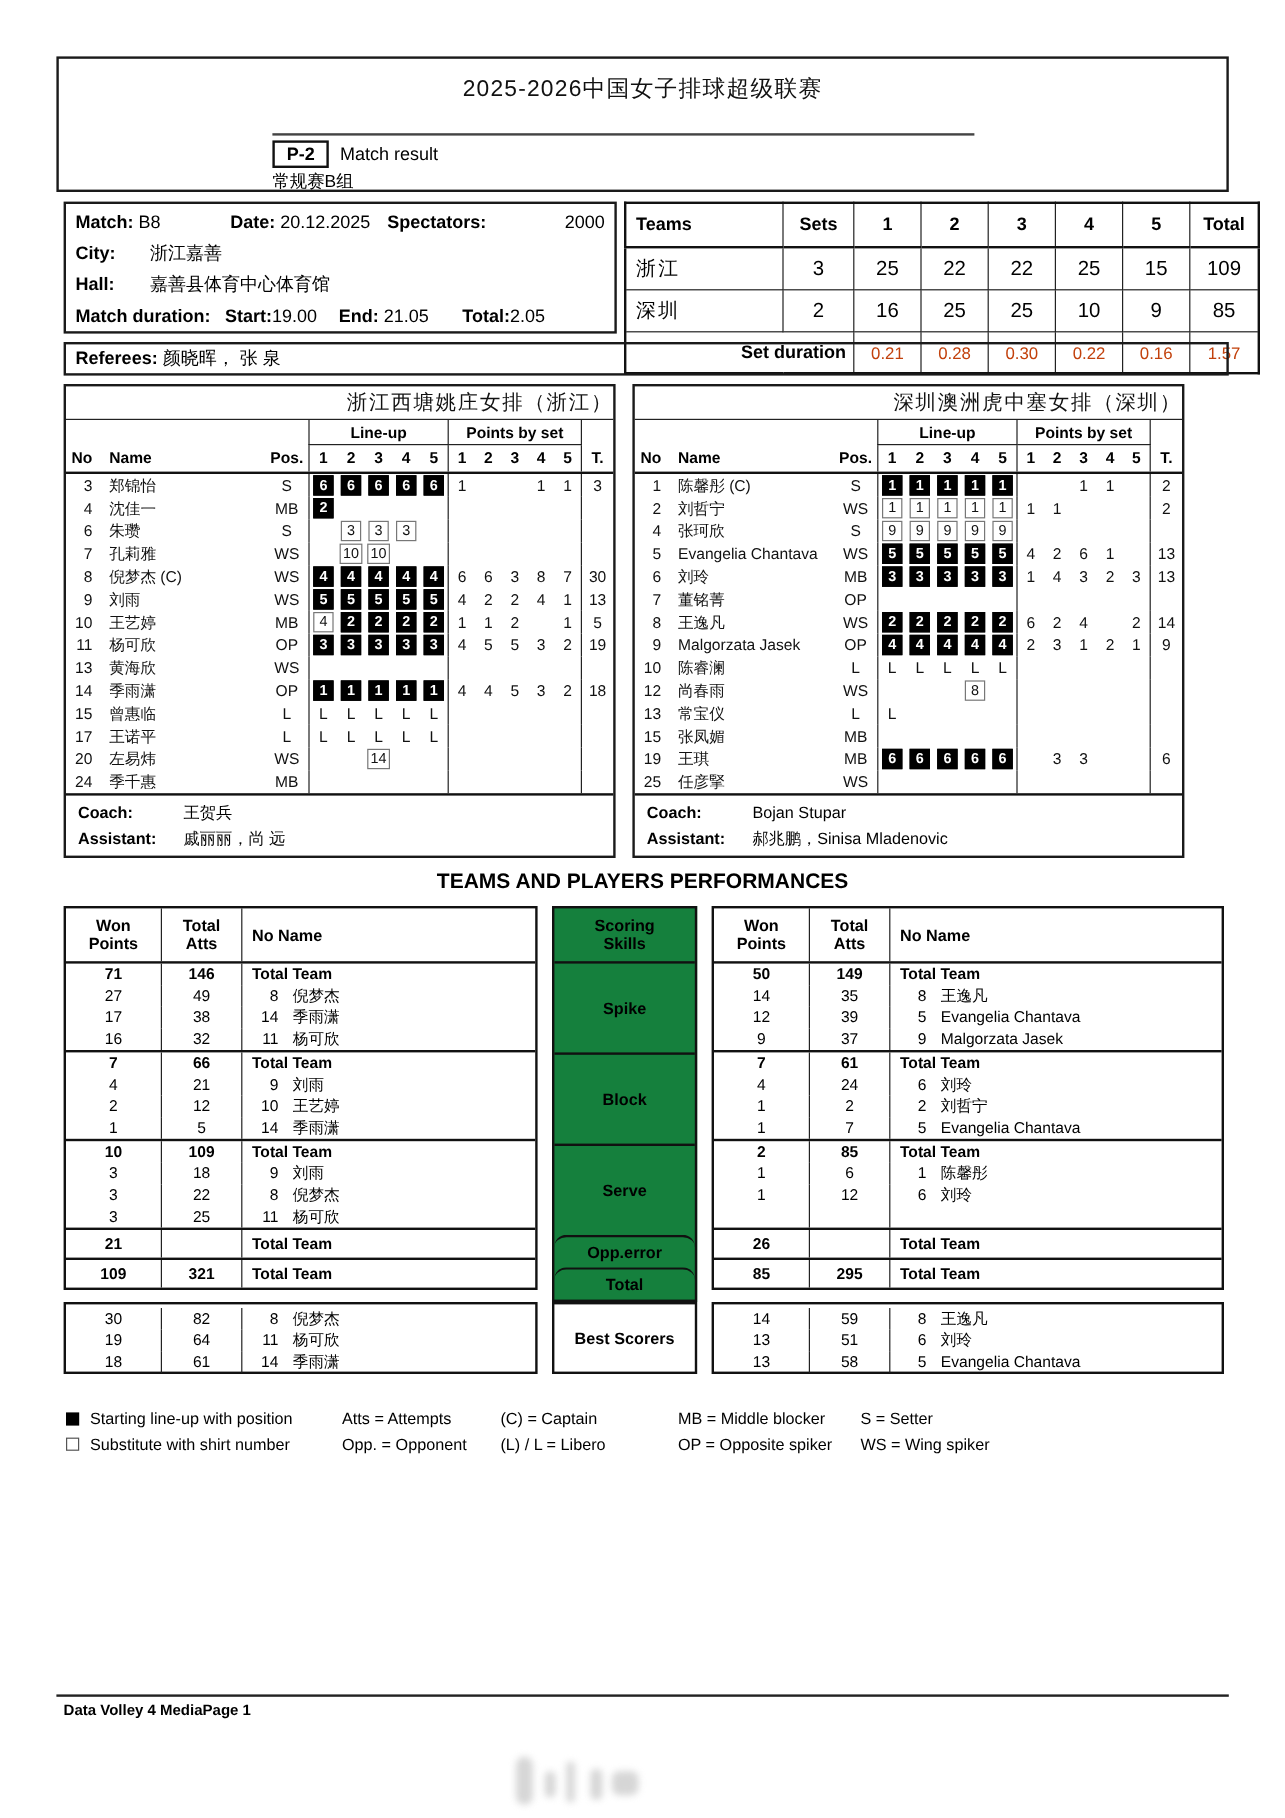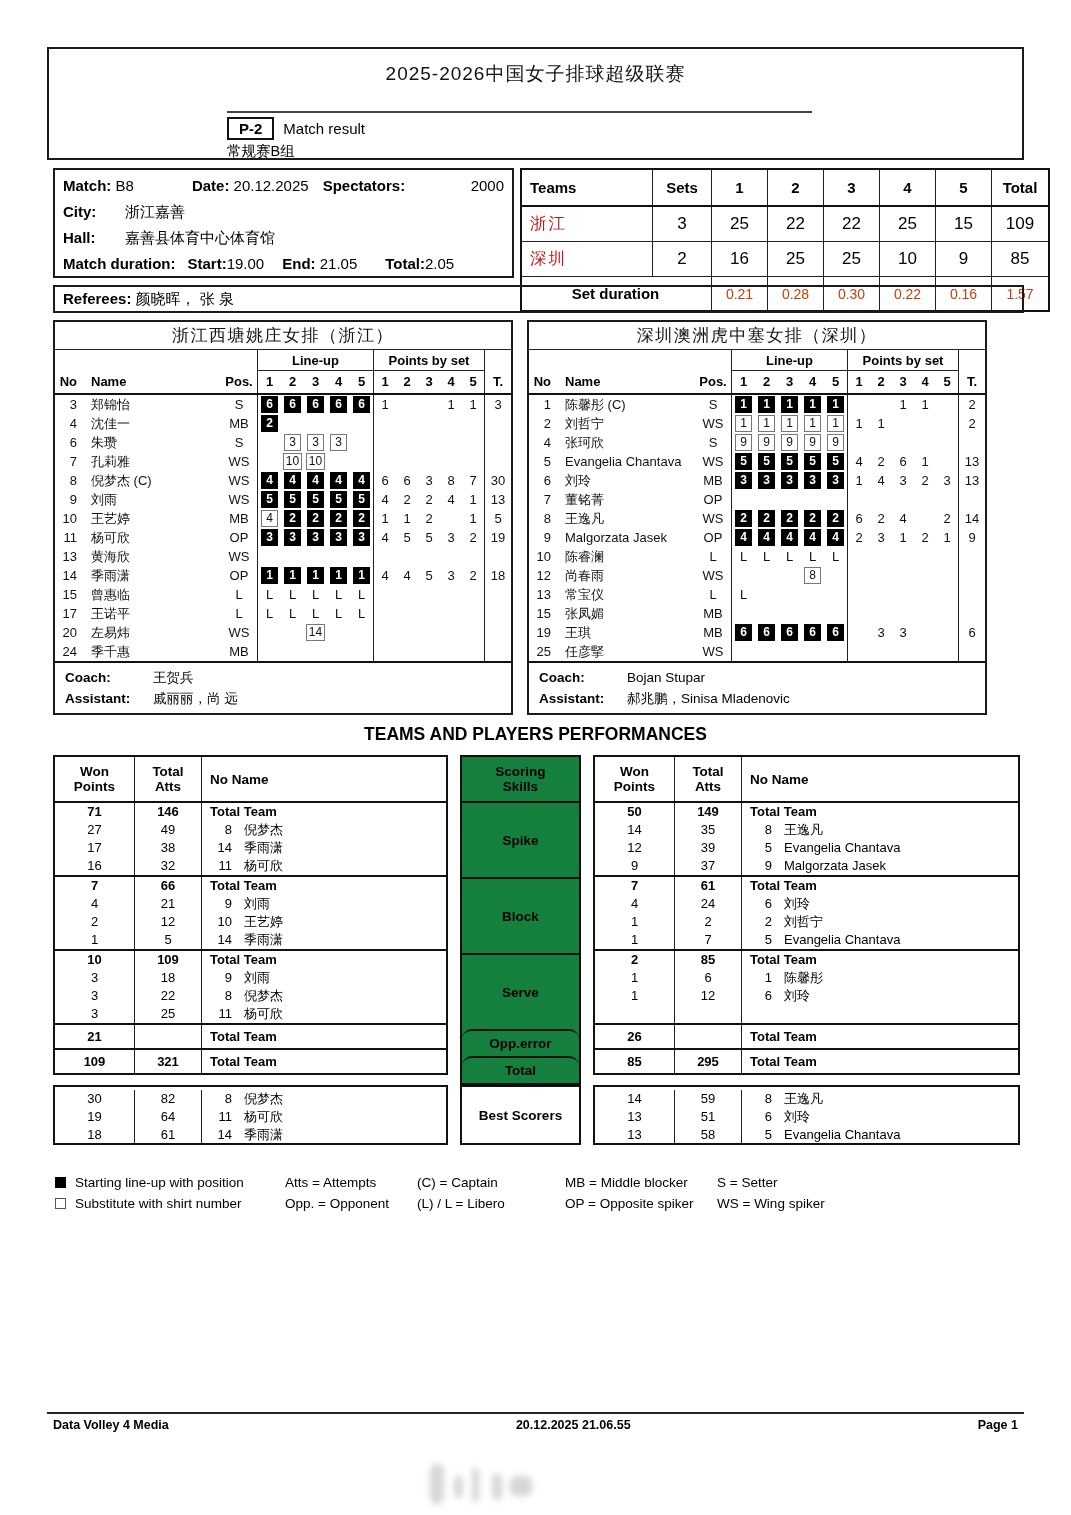--- a/index.html
+++ b/index.html
@@ -20,35 +20,35 @@
   .match-box{left:53px;top:168px;width:461px;height:110px;border:2px solid #1a1a1a;box-sizing:border-box;
              padding:3px 8px;font-size:15px;}
   .mline{height:26px;line-height:26px;display:flex;white-space:pre;}
   .ml-auto{margin-left:auto;}
 
   
   .rt{left:520px;top:168px;border-collapse:collapse;background:#fff;}
   .rt td{border:1px solid #222;text-align:center;height:26px;padding:4px;font-size:17px;}
   .rt tr.rth td{font-weight:bold;font-size:15px;border-bottom:2px solid #111;height:27px;}
   .rt td.tcol{width:118px;text-align:left;padding-left:8px;}
-  .rt td.team-name{color:#b91c1c;font-size:16.5px;letter-spacing:2px;}
+  .rt td.team-name{color:#000000;font-size:16.5px;letter-spacing:2px;}
   .rt td.scol{width:50px;}
   .rt td.ncol{width:47px;}
   .rt td.totcol{width:48px;}
   .rt tr.rtd td{font-size:14px;color:#c2410c;height:25px;}
-  .rt tr.rtd td.sdl{font-weight:bold;color:#000;font-size:15px;text-align:center;padding-right:6px;}
+  .rt tr.rtd td.sdl{font-weight:bold;color:#000;font-size:15px;text-align:right;padding-right:6px;}
   .rt{border:2px solid #111;}
 
   
   .ref-box{left:53px;top:285px;width:971px;height:28px;border:2px solid #1a1a1a;box-sizing:border-box;
            font-size:15px;line-height:24px;padding:0 8px;}
 
   
   .panel{top:320px;width:460px;border:2px solid #1a1a1a;box-sizing:border-box;background:#fff;}
-  .ptitle{height:27px;line-height:27px;text-align:center;font-size:17px;letter-spacing:1.5px;color:#111;
+  .ptitle{height:27px;line-height:27px;text-align:right;font-size:17px;letter-spacing:1.5px;color:#111;
           border-bottom:1px solid #222;}
   .ghead,.chead,.rrow{display:flex;}
   .c-no{width:26px;text-align:right;padding-right:4px;box-sizing:border-box;}
   .c-name{width:140px;padding-left:10px;box-sizing:border-box;white-space:nowrap;overflow:hidden;}
   .c-pos{width:36px;text-align:center;}
   .c-lineup{width:115px;border-left:1px solid #222;border-right:1px solid #222;display:flex;}
   .c-pts{width:110px;border-right:1px solid #222;display:flex;}
   .c-tot{width:26px;text-align:center;}
   .ghead{height:21px;font-size:13px;font-weight:bold;}
   .g-spacer{width:202px;}
@@ -1341,21 +1341,20 @@
     <div><span class="sq sqo"></span><span>Substitute with shirt number</span></div>
     <div>Opp. = Opponent</div>
     <div>(L) / L = Libero</div>
     <div>OP = Opposite spiker</div>
     <div>WS = Wing spiker</div>
   </div>
 
   <div class="abs footer-line"></div>
   <div class="abs footer">
     <span>Data Volley 4 Media</span>
-    <span class="fc">20.12.2025 21.06.55</span>
     <span class="fr">Page 1</span>
   </div>
   <div class="abs watermark">
     <div class="wm" style="left:2px;top:2px;width:14px;height:40px;border-radius:8px;"></div>
     <div class="wm" style="left:26px;top:14px;width:9px;height:22px;"></div>
     <div class="wm" style="left:44px;top:6px;width:7px;height:34px;"></div>
     <div class="wm" style="left:64px;top:12px;width:10px;height:26px;"></div>
     <div class="wm" style="left:82px;top:14px;width:22px;height:20px;"></div>
   </div>
 </div>

